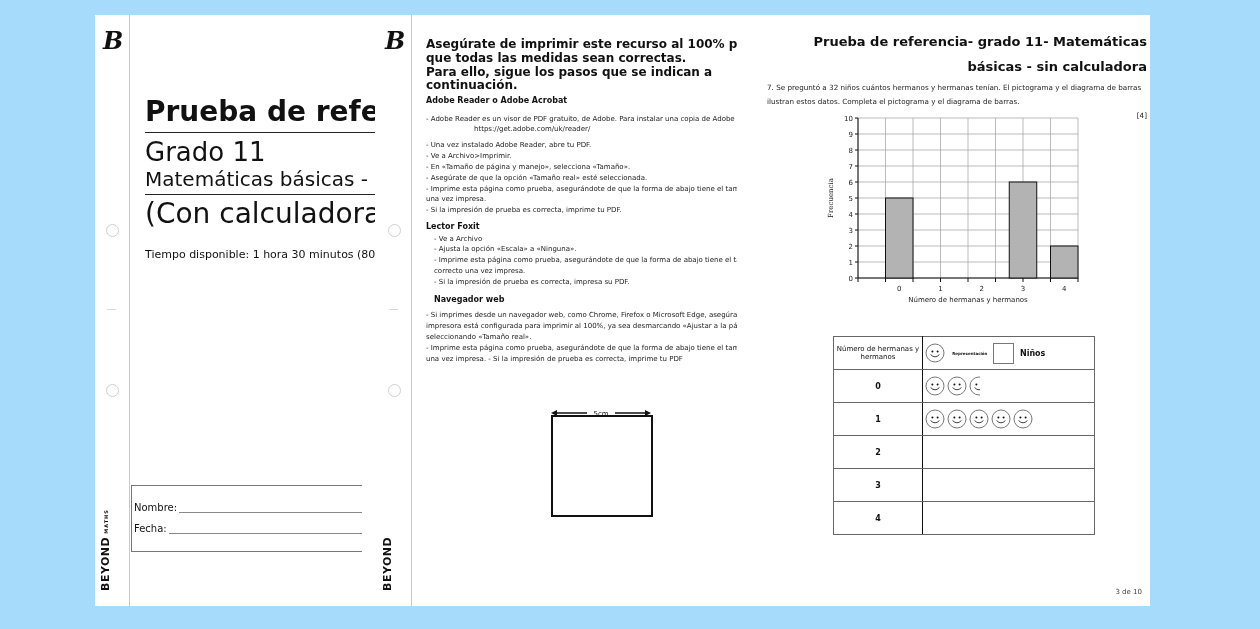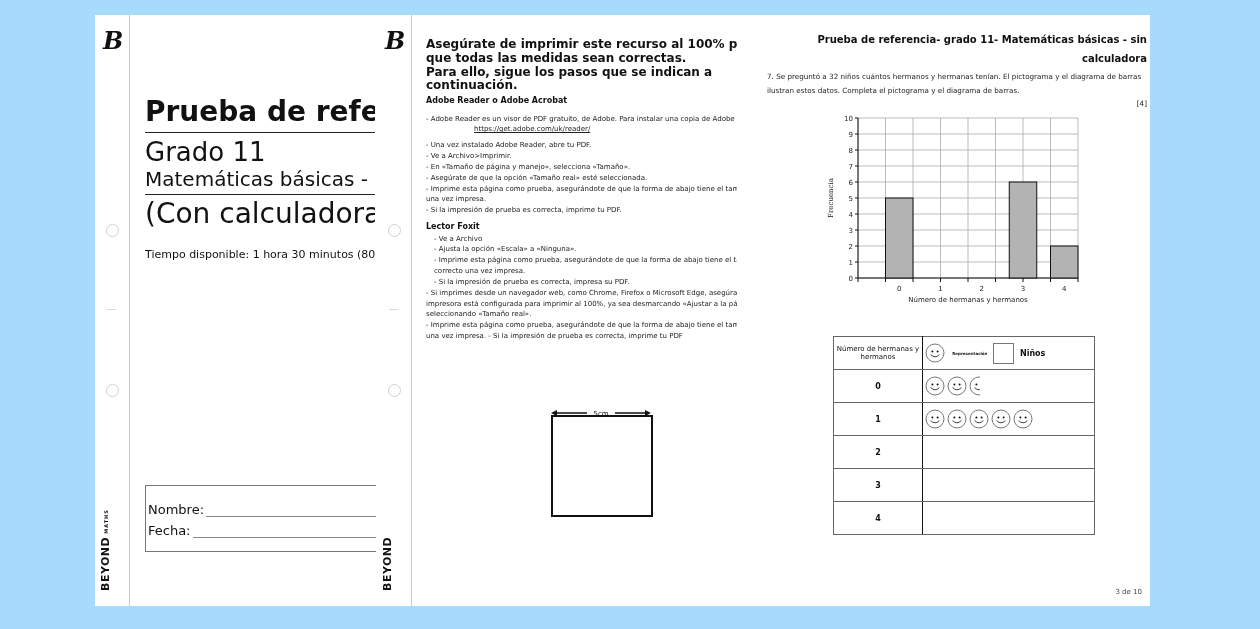--- a/index.html
+++ b/index.html
@@ -13,32 +13,32 @@
   .hole{position:absolute;left:11px;width:11px;height:11px;border:1px solid #d0d0d0;border-radius:50%;}
   .dash{position:absolute;left:12px;width:9px;height:1px;background:#d8d8d8;}
   .brand{position:absolute;left:17px;bottom:15px;transform:rotate(-90deg);transform-origin:left bottom;white-space:nowrap;font-weight:bold;font-size:11px;letter-spacing:0.5px;}
   .brand small{font-size:5px;margin-left:3px;letter-spacing:1px;vertical-align:middle;}
   .s1content{position:absolute;left:50px;top:80px;width:230px;overflow:hidden;white-space:nowrap;}
   .t1{font-weight:bold;font-size:28px;padding-bottom:4px;border-bottom:1.5px solid #222;}
   .t2{font-weight:normal;font-size:26px;margin-top:4px;}
   .t3{font-size:20px;padding-bottom:3px;border-bottom:1.5px solid #222;}
   .t4{font-size:28px;margin-top:2px;}
   .t5{font-size:11px;margin-top:18px;}
-  .namebox{position:absolute;left:50px;top:470px;width:230px;height:65px;border-left:1px solid #777;border-top:1px solid #777;border-bottom:1px solid #777;font-size:13px;}
+  .namebox{position:absolute;left:36px;top:470px;width:230px;height:65px;border-left:1px solid #777;border-top:1px solid #777;border-bottom:1px solid #777;font-size:10px;}
   .nrow{position:absolute;left:2px;right:0;display:flex;align-items:flex-end;}
   .nrow span.line{flex:1;border-bottom:1px solid #888;margin-left:2px;height:9px;}
   .s2content{position:absolute;left:49px;top:23px;width:358px;font-size:7px;line-height:1.55;color:#222;}
   .h-big{font-weight:bold;font-size:12px;line-height:1.15;color:#111;}
   .h-sm{font-weight:bold;font-size:8px;color:#111;margin-top:2px;}
-  .link{text-decoration:underline;padding-left:48px;}
+  .link{padding-left:48px;}
   .ind{padding-left:8px;}
   .sq{position:absolute;left:174px;top:400px;width:98px;height:98px;border:2px solid #111;}
   .arrow{position:absolute;left:174px;top:393px;width:100px;height:10px;}
   .s3content{position:absolute;left:30px;top:15px;width:380px;font-size:7.2px;line-height:1.9;color:#222;}
-  .s3head{text-align:right;font-weight:bold;font-size:10px;color:#111;margin-bottom:2px;}
+  .s3head{text-align:right;font-weight:bold;font-size:13px;color:#111;margin-bottom:2px;}
   .marks{text-align:right;}
   .pagenum{position:absolute;right:8px;bottom:10px;font-size:7px;color:#444;}
   .pict{position:absolute;left:96px;top:321px;border-collapse:collapse;font-size:7px;}
   .pict td{border:1px solid #666;height:30px;}
   .pict td.lab{width:86px;text-align:center;font-weight:bold;font-size:8px;border-right:1.5px solid #111;}
   .pict td.ico{width:168px;padding-left:2px;}
   .smiley{display:inline-block;vertical-align:middle;}
 </style>
 </head>
 <body>
@@ -91,20 +91,21 @@
       <div>- Imprime esta página como prueba, asegurándote de que la forma de abajo tiene el tamaño correcto una vez impresa.</div>
       <div>- Si la impresión de prueba es correcta, imprime tu PDF.</div>
     </div>
     <div class="h-sm" style="margin-top:5px">Lector Foxit</div>
     <div class="ind">
       <div>- Ve a Archivo</div>
       <div>- Ajusta la opción «Escala» a «Ninguna».</div>
       <div>- Imprime esta página como prueba, asegurándote de que la forma de abajo tiene el tamaño correcto una vez impresa.</div>
       <div>- Si la impresión de prueba es correcta, impresa su PDF.</div>
     </div>
+    <div class="h-sm ind" style="margin-top:6px;margin-bottom:4px">Navegador web</div>
     <div>
       <div>- Si imprimes desde un navegador web, como Chrome, Firefox o Microsoft Edge, asegúrate de que tu impresora está configurada para imprimir al 100%, ya sea desmarcando «Ajustar a la página» o seleccionando «Tamaño real».</div>
       <div>- Imprime esta página como prueba, asegurándote de que la forma de abajo tiene el tamaño correcto una vez impresa. - Si la impresión de prueba es correcta, imprime tu PDF</div>
     </div>
   </div>
   <svg class="arrow" viewBox="0 0 100 10">
     <line x1="3" y1="5" x2="36" y2="5" stroke="#111" stroke-width="1.5"></line>
     <line x1="64" y1="5" x2="97" y2="5" stroke="#111" stroke-width="1.5"></line>
     <polygon points="0,5 6,2 6,8" fill="#111"></polygon>
     <polygon points="100,5 94,2 94,8" fill="#111"></polygon>

